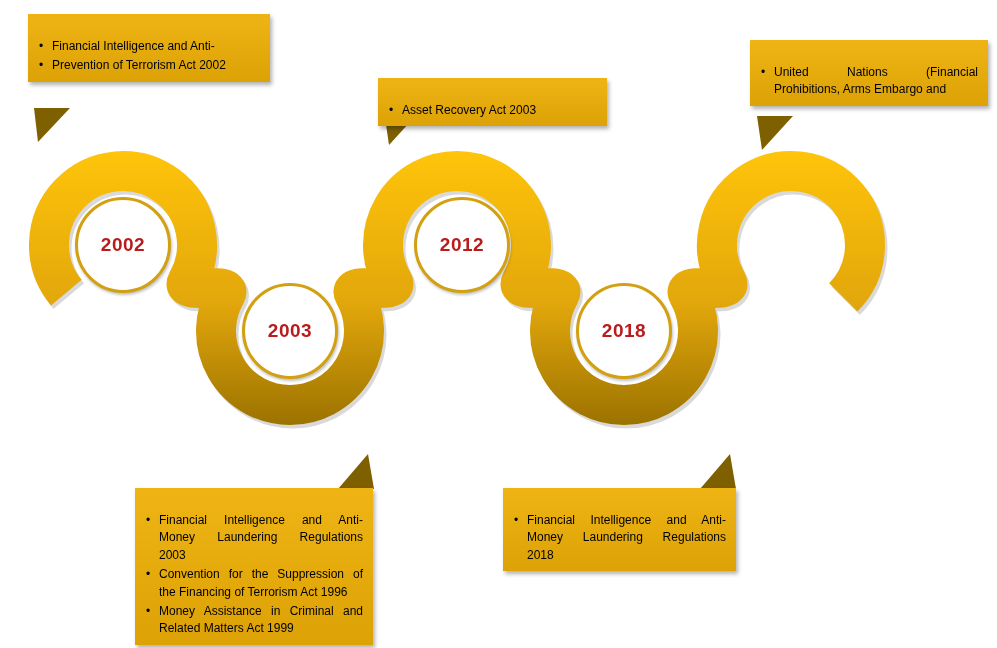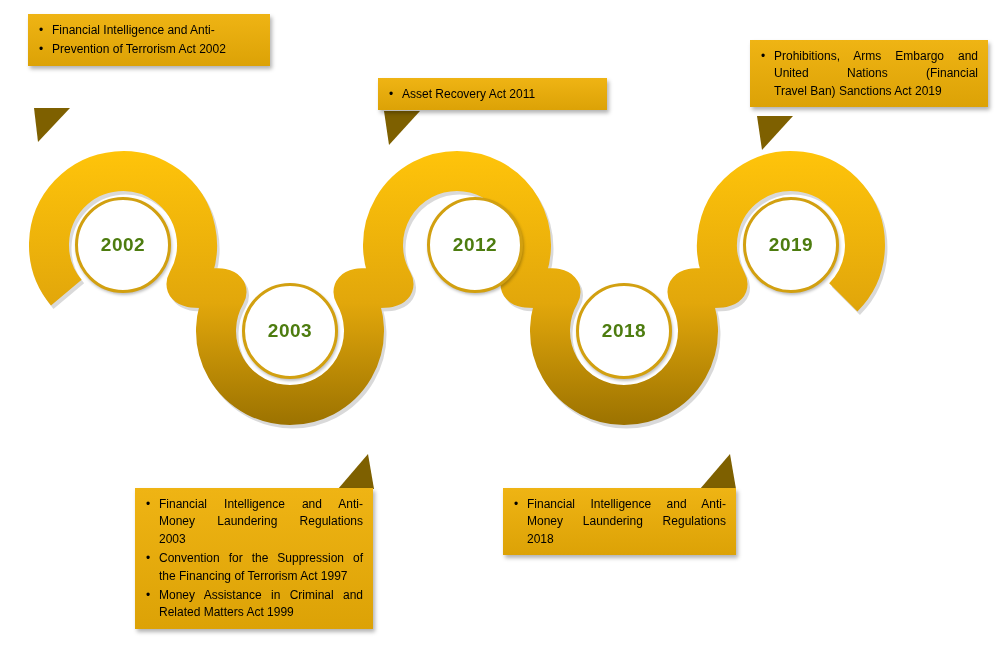--- a/index.html
+++ b/index.html
@@ -20,31 +20,31 @@
     box-sizing: border-box;
     border-radius: 50%;
     background: #ffffff;
     border: 3px solid #d2a010;
     display: flex; align-items: center; justify-content: center;
     box-shadow: 1px 2px 3px rgba(0,0,0,0.25);
   }
   .year {
     font-size: 19px;
     font-weight: bold;
-    color: #4d7c0f;
+    color: #b91c1c;
     letter-spacing: 0.5px;
   }
 
   
   .callout {
     position: absolute;
     box-sizing: border-box;
     background: linear-gradient(180deg, #efb414, #dca206);
     box-shadow: 2px 3px 4px rgba(0,0,0,0.3);
-    padding: 8px 10px 7px 8px;
+    padding: 24px 10px 7px 8px;
     font-size: 12px;
     line-height: 1.45;
     color: #000000;
   }
   .item { position: relative; padding-left: 16px; margin-bottom: 2px; }
   .item:last-child { margin-bottom: 0; }
   .item::before {
     content: "\2022";
     position: absolute;
     left: 3px; top: 0;
@@ -96,62 +96,58 @@
     <polygon points="338,489 374,489 368,454" fill="#7E6000"></polygon>
     <polygon points="700,489 736,489 730,454" fill="#7E6000"></polygon>
   </svg>
 
   <div class="node" style="left:75px; top:197px">
     <span class="year">2002</span>
   </div>
   <div class="node" style="left:242px; top:283px">
     <span class="year">2003</span>
   </div>
-  <div class="node" style="left:427px; top:197px">
+  <div class="node" style="left:414px; top:197px">
     <span class="year">2012</span>
   </div>
   <div class="node" style="left:576px; top:283px">
     <span class="year">2018</span>
-  </div>
-  <div class="node" style="left:743px; top:197px">
-    <span class="year">2019</span>
   </div>
 
   <div class="callout" style="left:28px; top:14px; width:242px">
     <div class="item">
       <div class="line">Financial Intelligence and Anti-</div>
     </div>
     <div class="item">
       <div class="line">Prevention of Terrorism Act 2002</div>
     </div>
   </div>
 
   <div class="callout" style="left:378px; top:78px; width:229px">
     <div class="item">
-      <div class="line">Asset Recovery Act 2011</div>
+      <div class="line">Asset Recovery Act 2003</div>
     </div>
   </div>
 
   <div class="callout" style="left:750px; top:40px; width:238px">
     <div class="item">
+      <div class="line">United Nations (Financial</div>
       <div class="line">Prohibitions, Arms Embargo and</div>
-      <div class="line">United Nations (Financial</div>
-      <div class="line">Travel Ban) Sanctions Act 2019</div>
     </div>
   </div>
 
   <div class="callout" style="left:135px; top:488px; width:238px">
     <div class="item">
       <div class="line">Financial Intelligence and Anti-</div>
       <div class="line">Money Laundering Regulations</div>
       <div class="line">2003</div>
     </div>
     <div class="item">
       <div class="line">Convention for the Suppression of</div>
-      <div class="line">the Financing of Terrorism Act 1997</div>
+      <div class="line">the Financing of Terrorism Act 1996</div>
     </div>
     <div class="item">
       <div class="line">Money Assistance in Criminal and</div>
       <div class="line">Related Matters Act 1999</div>
     </div>
   </div>
 
   <div class="callout" style="left:503px; top:488px; width:233px">
     <div class="item">
       <div class="line">Financial Intelligence and Anti-</div>

